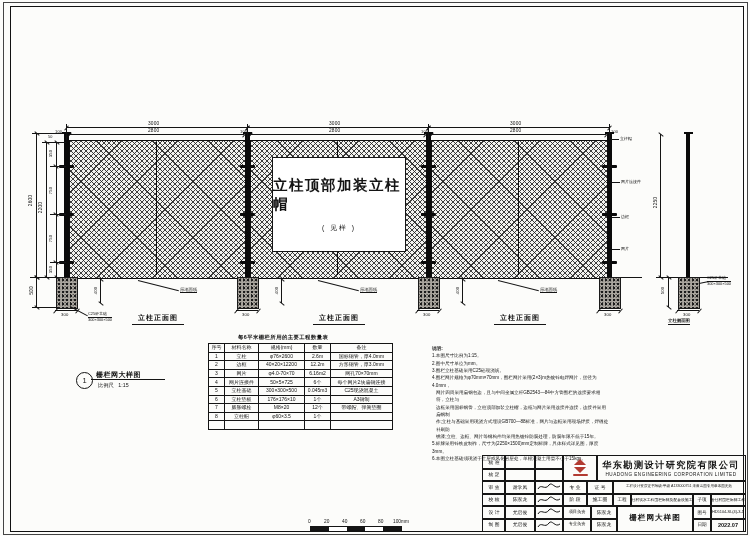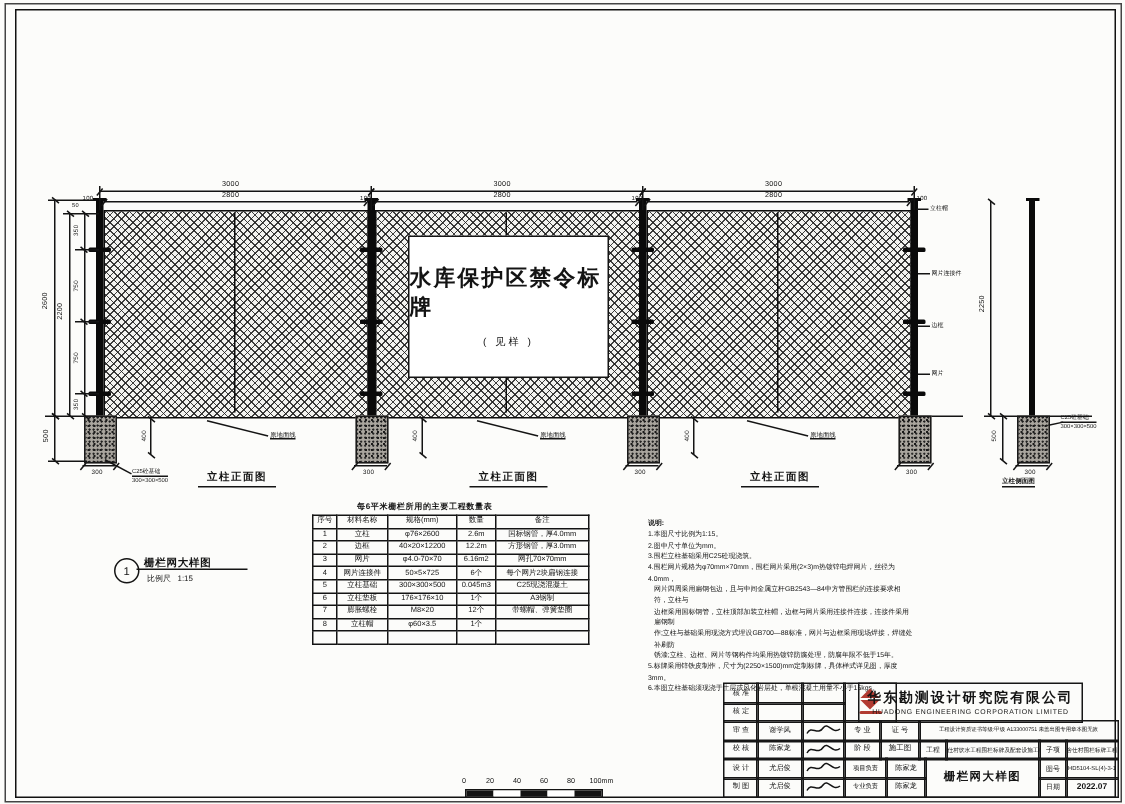--- a/index.html
+++ b/index.html
@@ -60,21 +60,21 @@
   <div class="ln" style="left:656px;top:277px;width:72px;height:.9px"></div>
 
   <div class="mesh" style="left:69px;top:140px;width:175px;height:137px"></div>
   <div class="mesh" style="left:250px;top:140px;width:175px;height:137px"></div>
   <div class="mesh" style="left:431px;top:140px;width:175px;height:137px"></div>
   <div class="divider" style="left:156px;top:142px;height:133px"></div>
   <div class="divider" style="left:337px;top:142px;height:133px"></div>
   <div class="divider" style="left:518px;top:142px;height:133px"></div>
 
   <div class="sign">
-    <div class="l1">水库保护区禁令标牌</div>
+    <div class="l1">立柱顶部加装立柱帽</div>
     <div class="l2">( 见样 )</div>
   </div>
 
   <div class="post" style="left:63.5px;top:134px;height:164px"></div>
   <div class="post" style="left:244.5px;top:134px;height:164px"></div>
   <div class="post" style="left:425.5px;top:134px;height:164px"></div>
   <div class="post" style="left:606.5px;top:134px;height:164px"></div>
   <div class="cap" style="left:61.5px;top:132px"></div>
   <div class="cap" style="left:242.5px;top:132px"></div>
   <div class="cap" style="left:423.5px;top:132px"></div>
@@ -360,21 +360,21 @@
   <div class="tb" style="left:534px;top:517.5px;width:28px;height:12.5px">
       <svg width="24" height="10" viewBox="0 0 24 10">
         <path d="M1,7 C4,1 8,9 12,3 C15,-1 18,8 23,4" stroke="#141414" stroke-width="1" fill="none"></path>
       </svg>
     </div>
 
   <div class="tb" style="left:562px;top:455px;width:34px;height:25px;flex-direction:column">
     <div class="logo-d"></div>
       <div class="logo-bar"></div>
   </div>
-  <div class="tb" style="left:572px;top:455px;width:148px;height:25px;flex-direction:column;gap:1px">
+  <div class="tb" style="left:596px;top:455px;width:148px;height:25px;flex-direction:column;gap:1px">
     <div style="font-size:9.2px;font-weight:700;letter-spacing:1.4px;white-space:nowrap">华东勘测设计研究院有限公司</div>
     <div style="font-size:4.6px;letter-spacing:.5px;white-space:nowrap">HUADONG ENGINEERING CORPORATION LIMITED</div>
   </div>
 
   <div class="tb" style="left:562px;top:480px;width:24px;height:12.5px;font-size:4.8px">专 业</div>
   <div class="tb" style="left:586px;top:480px;width:26px;height:12.5px;font-size:4.8px">证 号</div>
   <div class="tb" style="left:612px;top:480px;width:132px;height:12.5px;font-size:3.6px">工程设计资质证书等级:甲级 A133000751 未盖出图专用章本图无效</div>
 
   <div class="tb" style="left:562px;top:492.5px;width:24px;height:12.5px;font-size:4.8px">阶 段</div>
   <div class="tb" style="left:586px;top:492.5px;width:26px;height:12.5px;font-size:5px">施工图</div>

